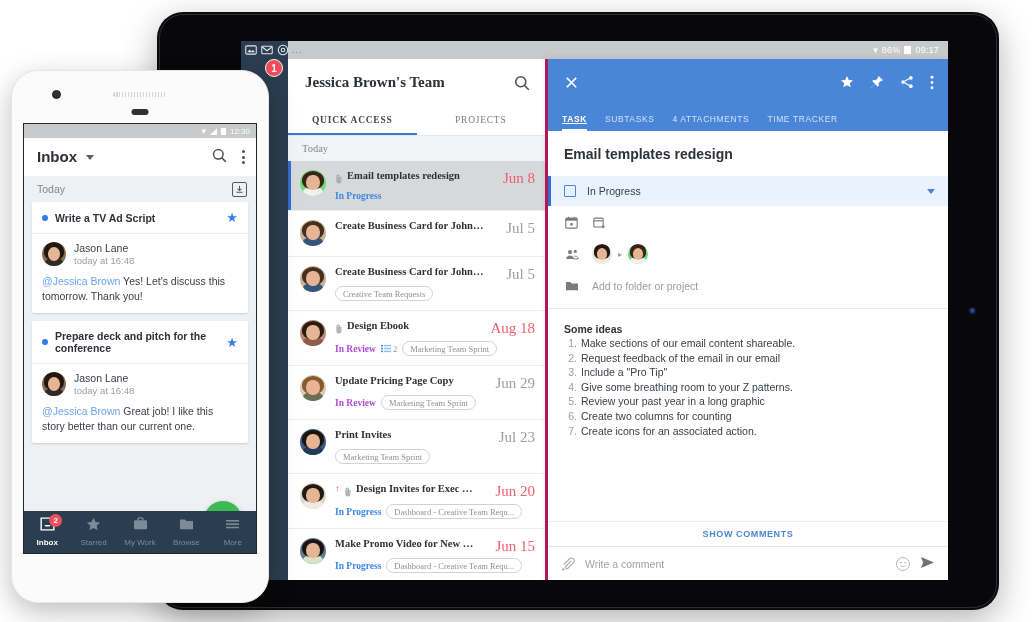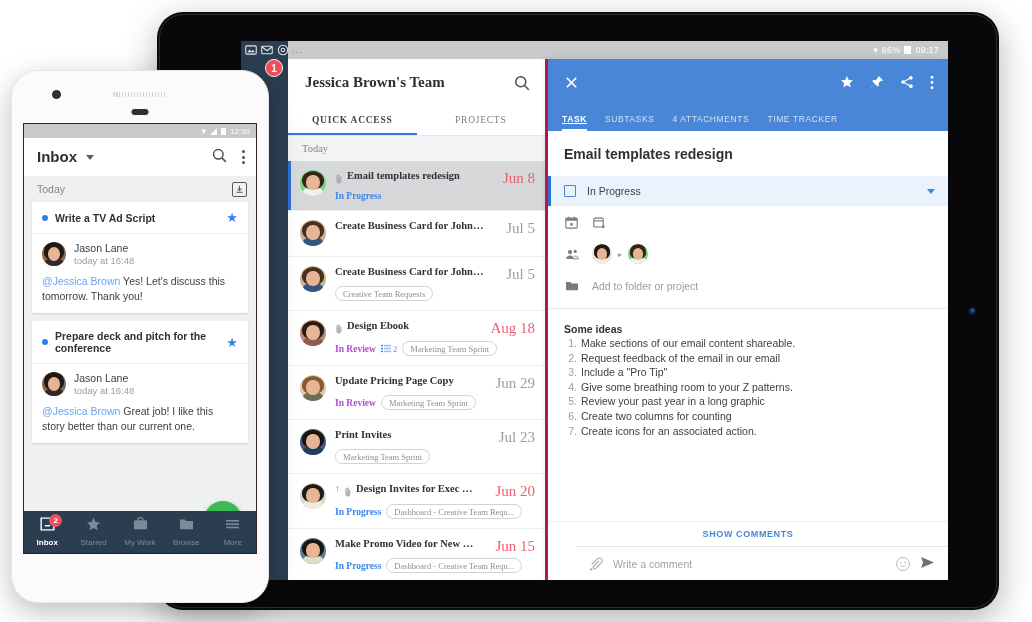--- a/index.html
+++ b/index.html
@@ -196,21 +196,21 @@
     display: flex; gap: 4px;
   }
   .li-num { color: #9a9da2; width: 13px; text-align: right; flex: 0 0 13px; }
   .d-showcomments {
     height: 25px; display: flex; align-items: center; justify-content: center;
     font-size: 9px; font-weight: bold; letter-spacing: .6px; color: #4a86d8;
     border-top: 1px solid #ecedef;
   }
   .d-commentbar {
     height: 34px; border-top: 1px solid #e4e6e9; display: flex;
-    align-items: center; padding: 0 13px 0 12px; gap: 10px; margin-left: 28px;
+    align-items: center; padding: 0 13px 0 12px; gap: 10px;
   }
   .d-commentbar .fld-ic svg { fill: #a8abb0; }
   .comment-input { flex: 1; font-size: 10.5px; color: #a0a3a8; }
   .emo { width: 14px; height: 14px; border: 1.4px solid #b6b9bd; border-radius: 50%; position: relative; }
   .emo::before, .emo::after {
     content: ""; position: absolute; width: 1.6px; height: 1.6px;
     background: #b6b9bd; border-radius: 50%; top: 4px;
   }
   .emo::before { left: 3px; } .emo::after { right: 3px; }
   .emo i {

